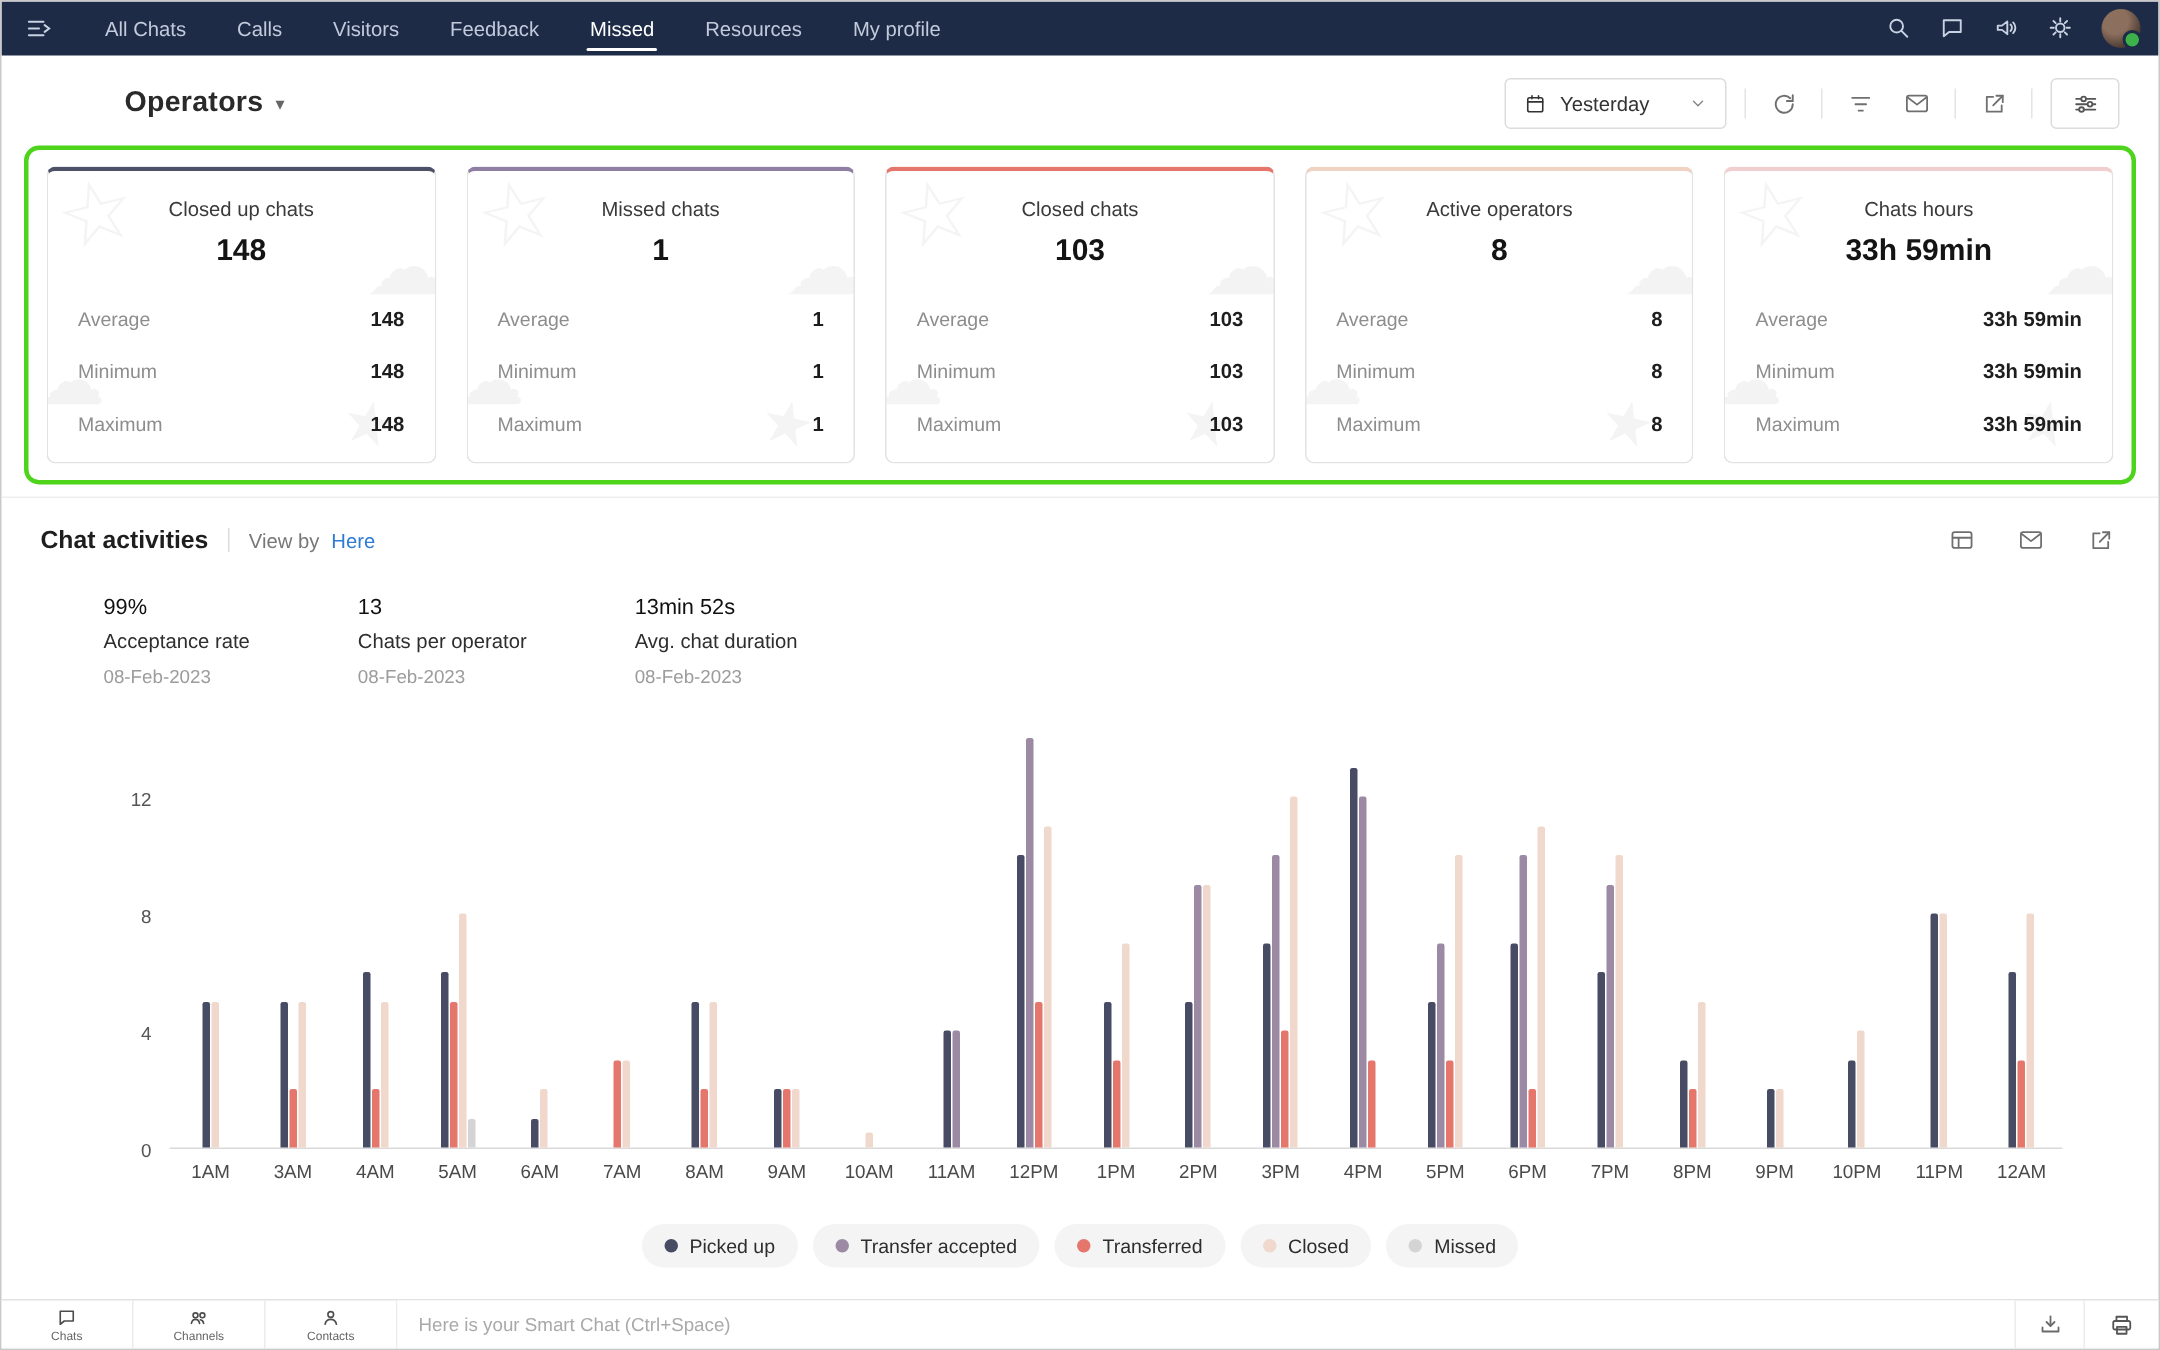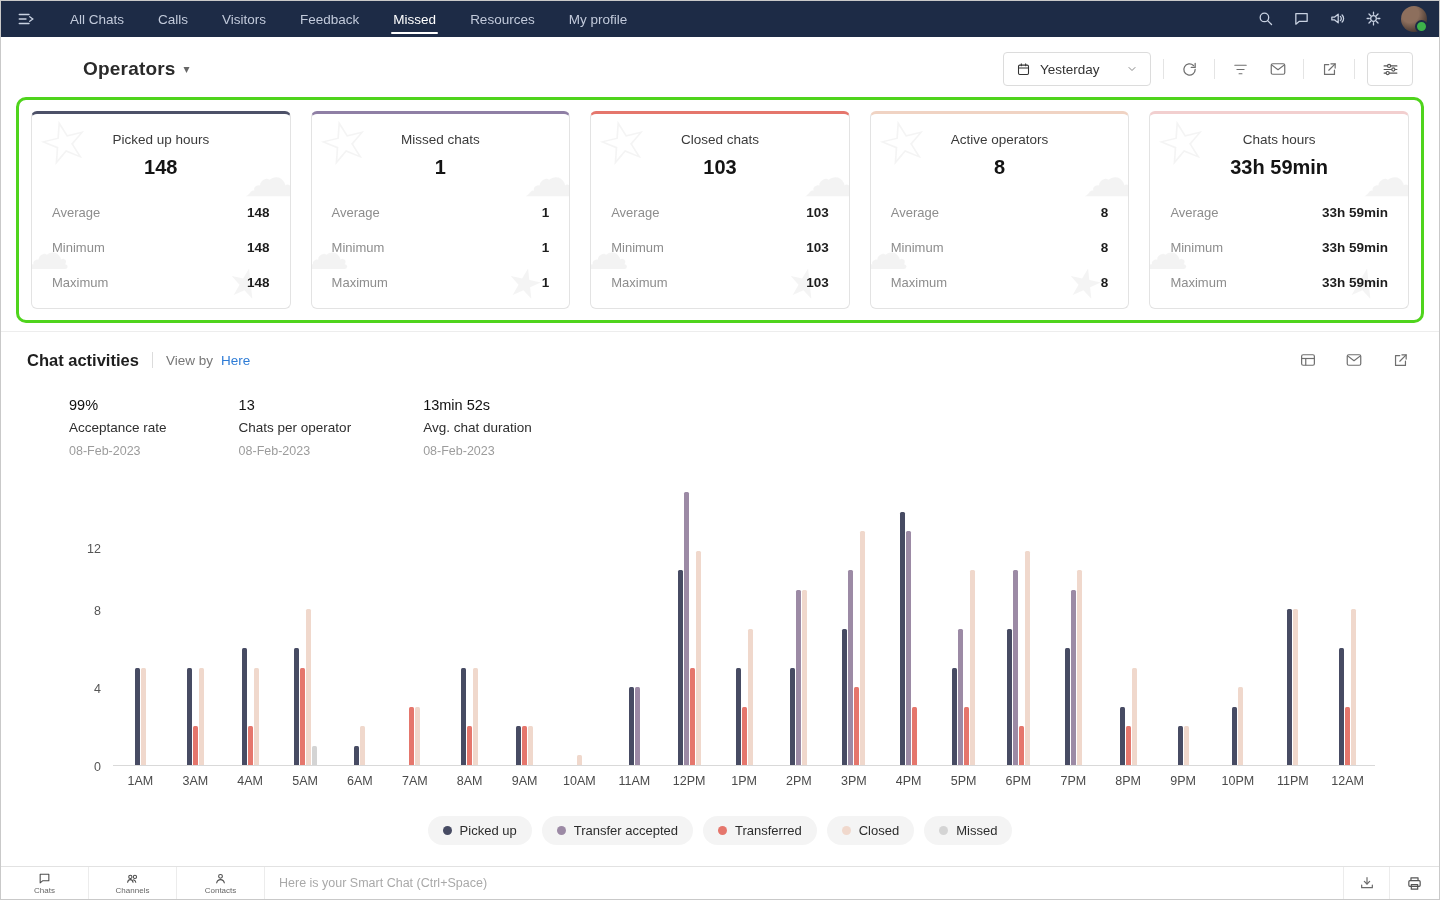--- a/index.html
+++ b/index.html
@@ -207,21 +207,21 @@
   </div>
 </div>
 
 <div class="cards-outline">
   <div class="cards">
       <div class="card" style="--accent: #4d5168;">
         <span class="doodle" style="position: absolute; font-size: 58px; top: -6px; left: 6px; transform: rotate(-14deg);">☆</span>
         <span class="doodle" style="position: absolute; font-size: 52px; top: 34px; right: -6px;">☁</span>
         <span class="doodle" style="position: absolute; font-size: 40px; bottom: 2px; right: 26px; transform: rotate(12deg);">★</span>
         <span class="doodle" style="position: absolute; font-size: 46px; bottom: 28px; left: -8px;">☁</span>
-        <div class="card-title">Picked up hours</div>
+        <div class="card-title">Closed up chats</div>
         <div class="card-value">148</div>
         <div class="card-rows">
           <div class="card-row">
             <span class="lbl">Average</span>
             <span class="val">148</span>
           </div>
           <div class="card-row">
             <span class="lbl">Minimum</span>
             <span class="val">148</span>
           </div>
@@ -503,21 +503,21 @@
         <div class="group">
           <div class="bar" title="Picked up: 6" style="height: 117px; background: rgb(71, 75, 99);"></div>
           <div class="bar" title="Transferred: 3" style="height: 58.5px; background: rgb(229, 118, 108);"></div>
           <div class="bar" title="Closed: 8" style="height: 156px; background: rgb(240, 216, 204);"></div>
           <div class="x-label">12AM</div>
         </div>
       </div>
   <div class="ytick" style="bottom: 26px;">0</div>
       <div class="ytick" style="bottom: 104px;">4</div>
       <div class="ytick" style="bottom: 182px;">8</div>
-      <div class="ytick" style="bottom: 244px;">12</div>
+      <div class="ytick" style="bottom: 260px;">12</div>
     </div>
 
   <div class="legend">
       <div class="pill">
         <span class="dot" style="background: rgb(71, 75, 99);"></span>
         <span>Picked up</span>
       </div>
       <div class="pill">
         <span class="dot" style="background: rgb(156, 138, 165);"></span>
         <span>Transfer accepted</span>

